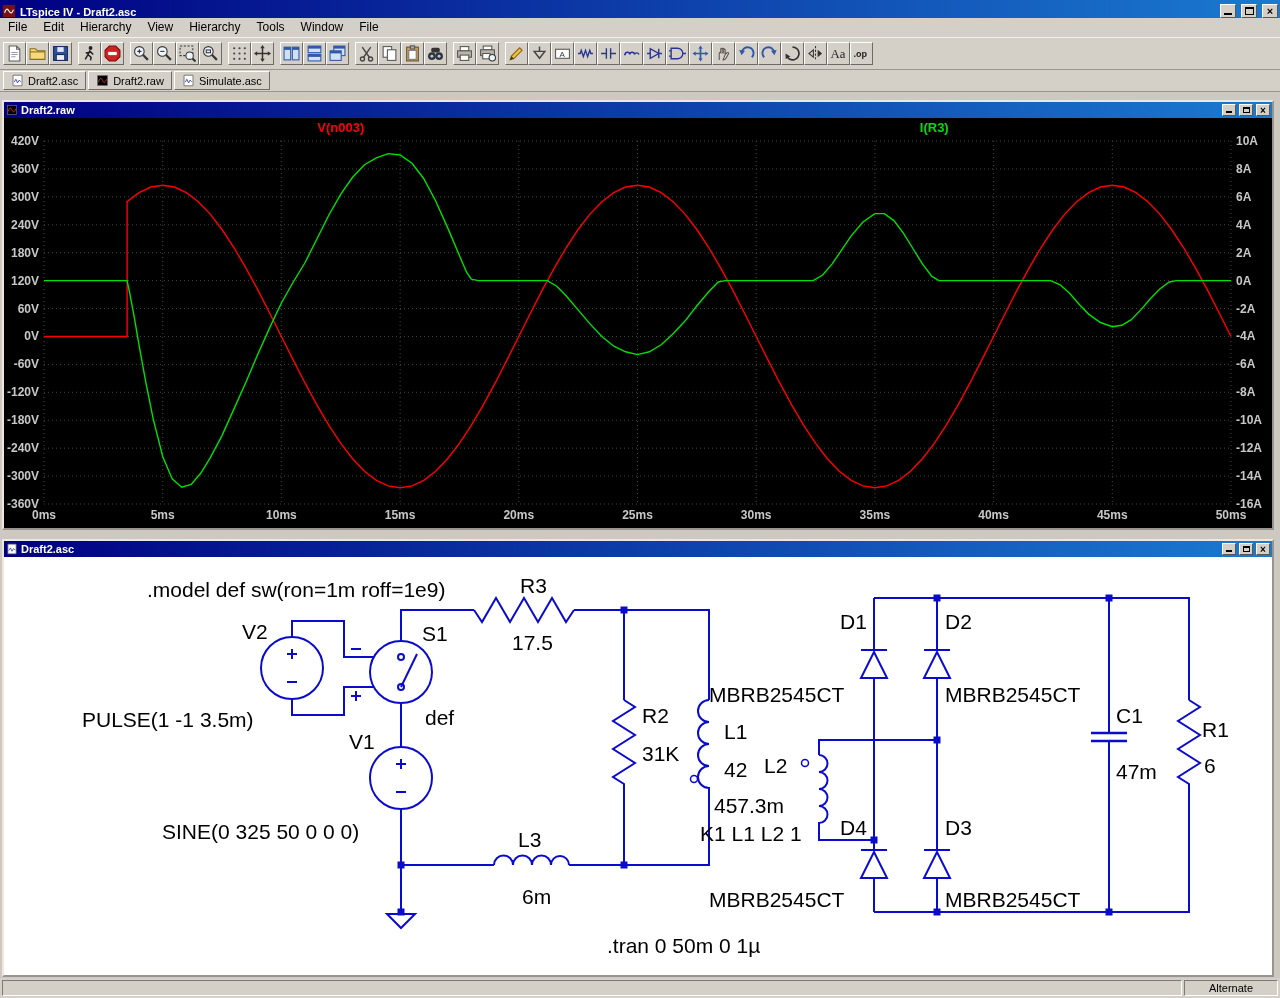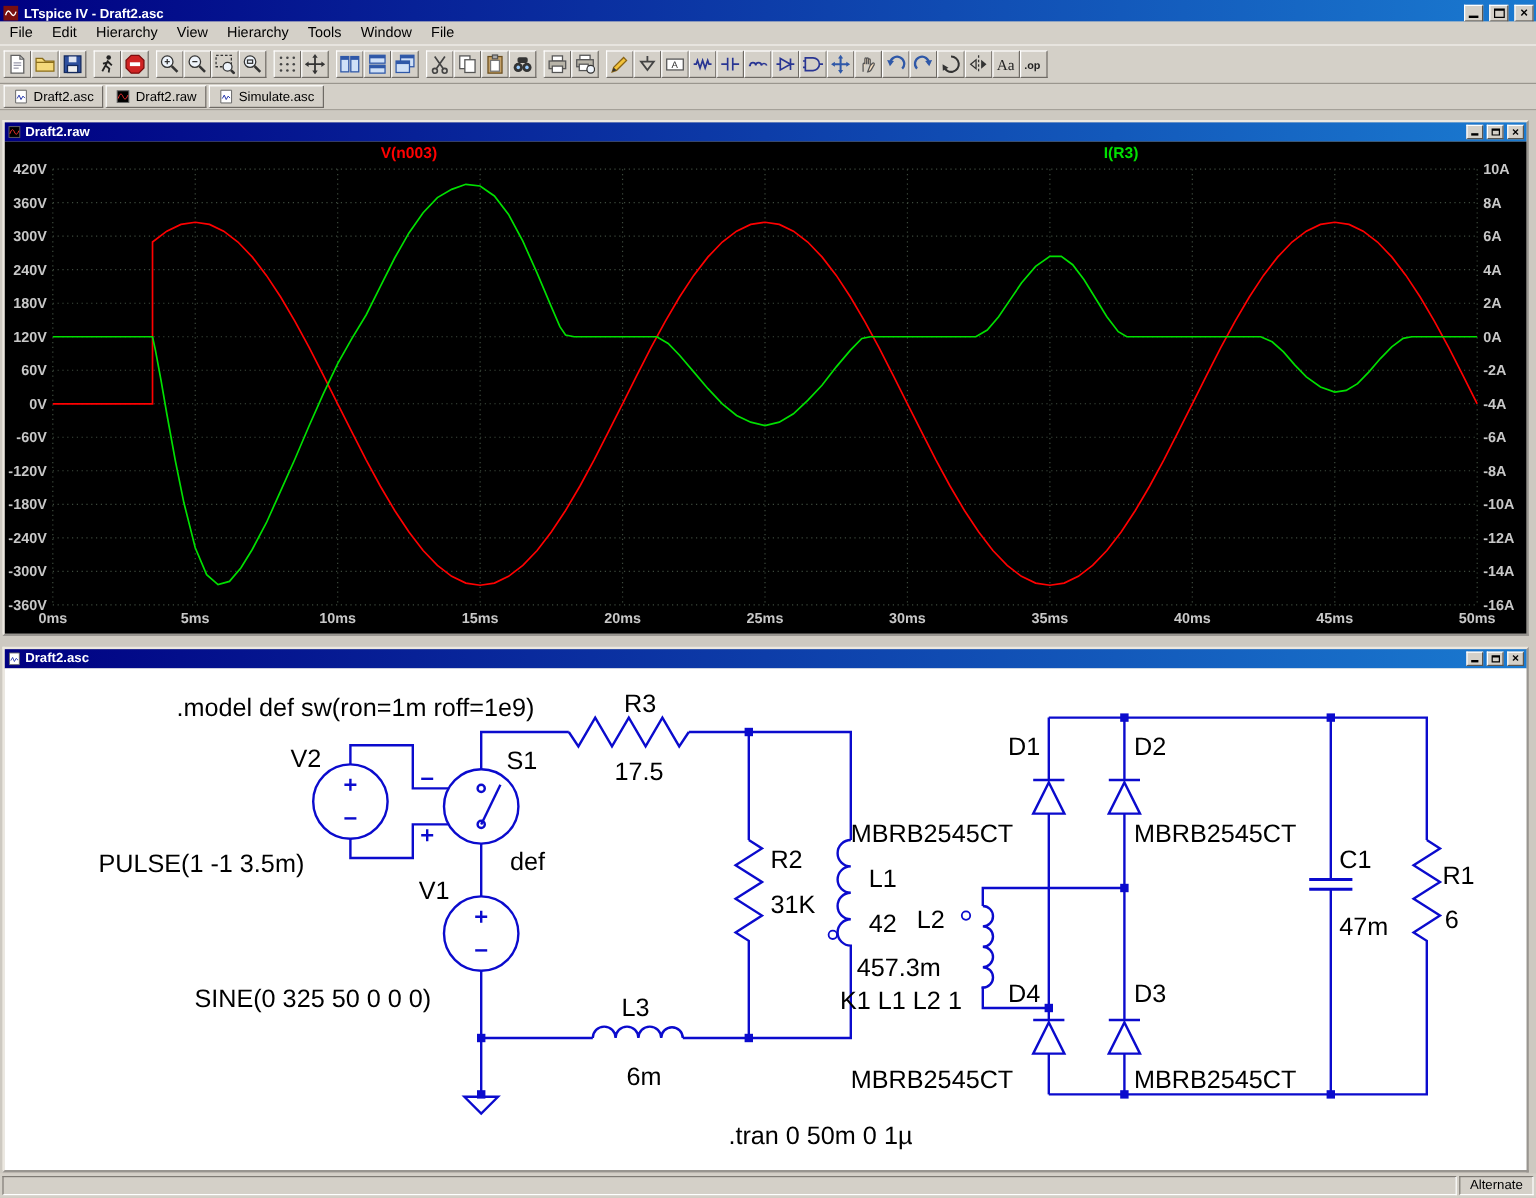--- a/index.html
+++ b/index.html
@@ -62,21 +62,21 @@
   
   .wire{stroke:var(--wire,#0b0bcd);stroke-width:2;fill:none;}
   .sym{stroke:var(--wire,#0b0bcd);stroke-width:2;fill:none;}
   .plate{stroke:var(--wire,#0b0bcd);stroke-width:2.5;fill:none;}
   .junction{fill:var(--wire,#0b0bcd);}
   .phasedot{stroke:var(--wire,#0b0bcd);stroke-width:1.5;fill:none;}
   .slabel{font-size:21px;fill:#000;font-family:"Liberation Sans",sans-serif;}
   
   #statusbar{position:absolute;left:0;bottom:0;right:0;height:20px;background:var(--chrome,#d4d0c8);
     display:flex;align-items:center;gap:2px;padding:2px;font-size:11px;}
-  .spanel{height:16px;border:1px solid;border-color:#7e7a74 #fff #fff #7e7a74;display:flex;align-items:center;padding:0 8px;}
+  .spanel{height:16px;border:1px solid;border-color:#7e7a74 #fff #fff #7e7a74;display:flex;align-items:center;padding:0 24px;}
   .spanel.grow{flex:1}
 </style>
 </head>
 <body>
 
 <svg width="0" height="0" style="position:absolute" aria-hidden="true">
 <defs>
 <symbol id="i-sheet" viewBox="0 0 16 16">
         <path d="M3 1 H10 L13 4 V15 H3 Z" fill="#fff" stroke="#606060"></path>
         <path d="M10 1 V4 H13" fill="none" stroke="#606060"></path>

